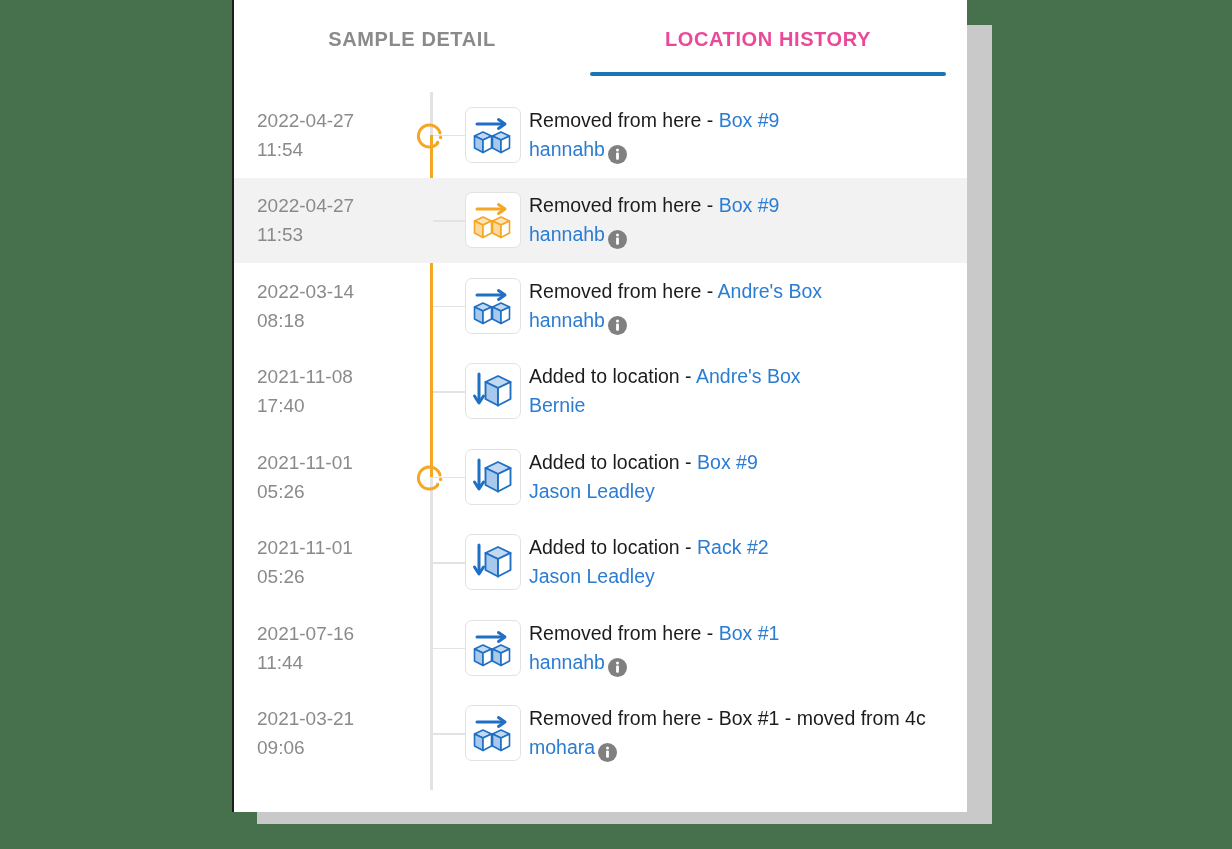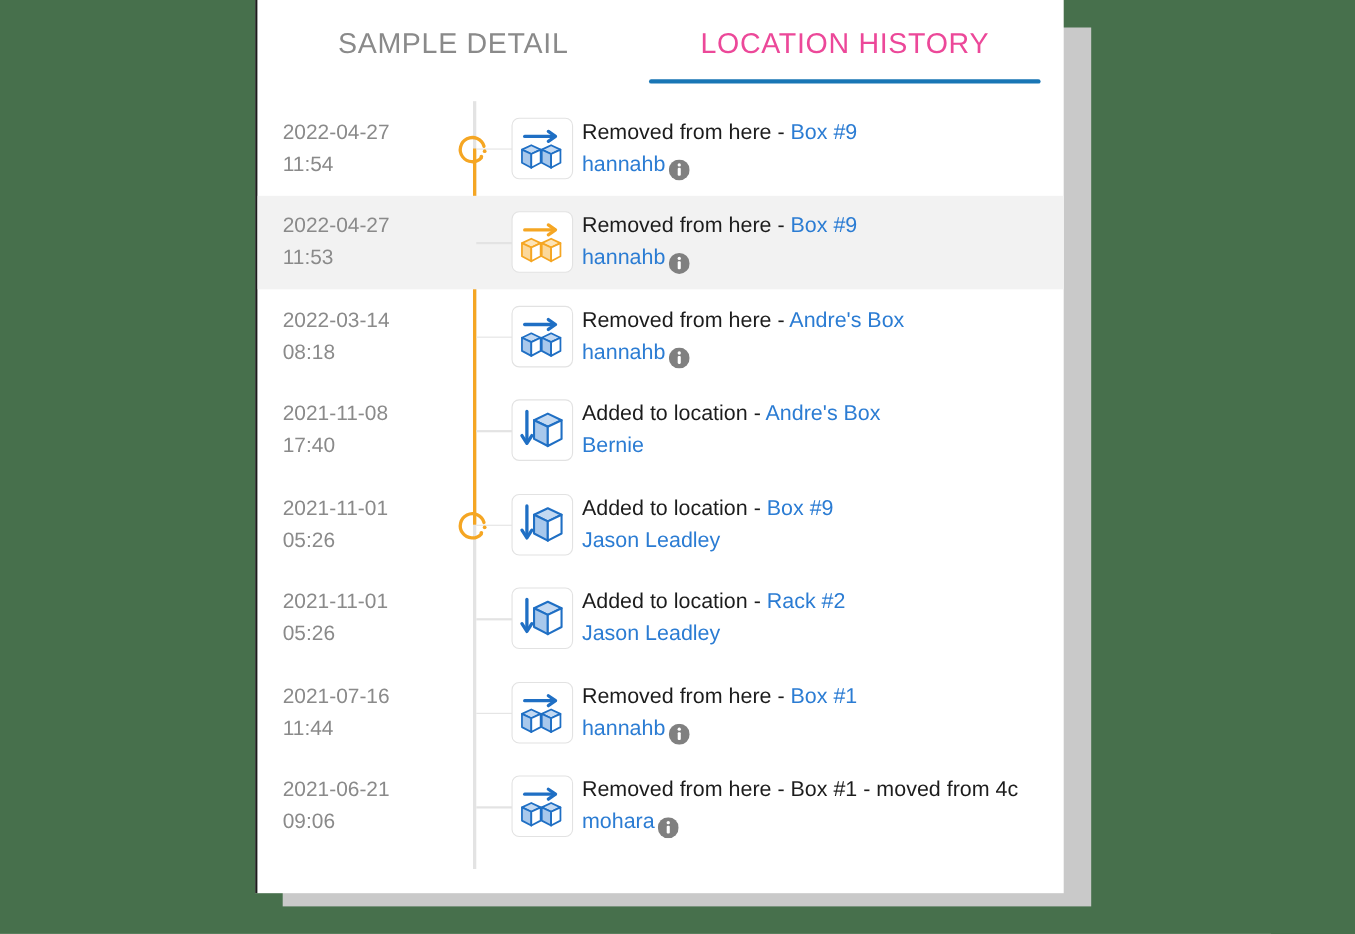--- a/index.html
+++ b/index.html
@@ -37,22 +37,22 @@
   .tab {
     height: 92px;
     display: flex;
     align-items: center;
     justify-content: center;
     position: relative;
     cursor: pointer;
     user-select: none;
   }
   .tab-label {
-    font-size: 26px;
-    font-weight: normal;
+    font-size: 20px;
+    font-weight: bold;
     letter-spacing: 0.6px;
     text-transform: uppercase;
     padding-bottom: 14px;
   }
   #tab-sample-detail { width: 356px; }
   #tab-sample-detail .tab-label { color: #8a8a8a; }
   #tab-location-history { width: 356px; }
   #tab-location-history .tab-label { color: #ec4899; }
   .tab-underline {
     position: absolute;
@@ -424,21 +424,21 @@
     <circle cx="9.5" cy="4.9" r="1.5" fill="#ffffff"></circle>
     <rect x="8.1" y="7.6" width="2.8" height="7.2" rx="1" fill="#ffffff"></rect>
   </svg>
             </span>
           </div>
         </div>
       </div>
       <div class="row">
         <div class="connector"></div>
         <div class="row-date">
-          <div>2021-06-21</div>
+          <div>2021-03-21</div>
           <div>09:06</div>
         </div>
         <div class="icon-box">
   <svg width="44" height="42" viewBox="0 0 44 42">
     <g stroke="#1f6fc4" stroke-width="2.1" fill="none" stroke-linejoin="round" stroke-linecap="round">
       <path d="M6 10 H31" stroke-width="3"></path>
       <path d="M27.5 5.5 L34 10 L27.5 14.5" stroke-width="3" fill="none"></path>
     </g>
 
     <g transform="translate(3,18)">

